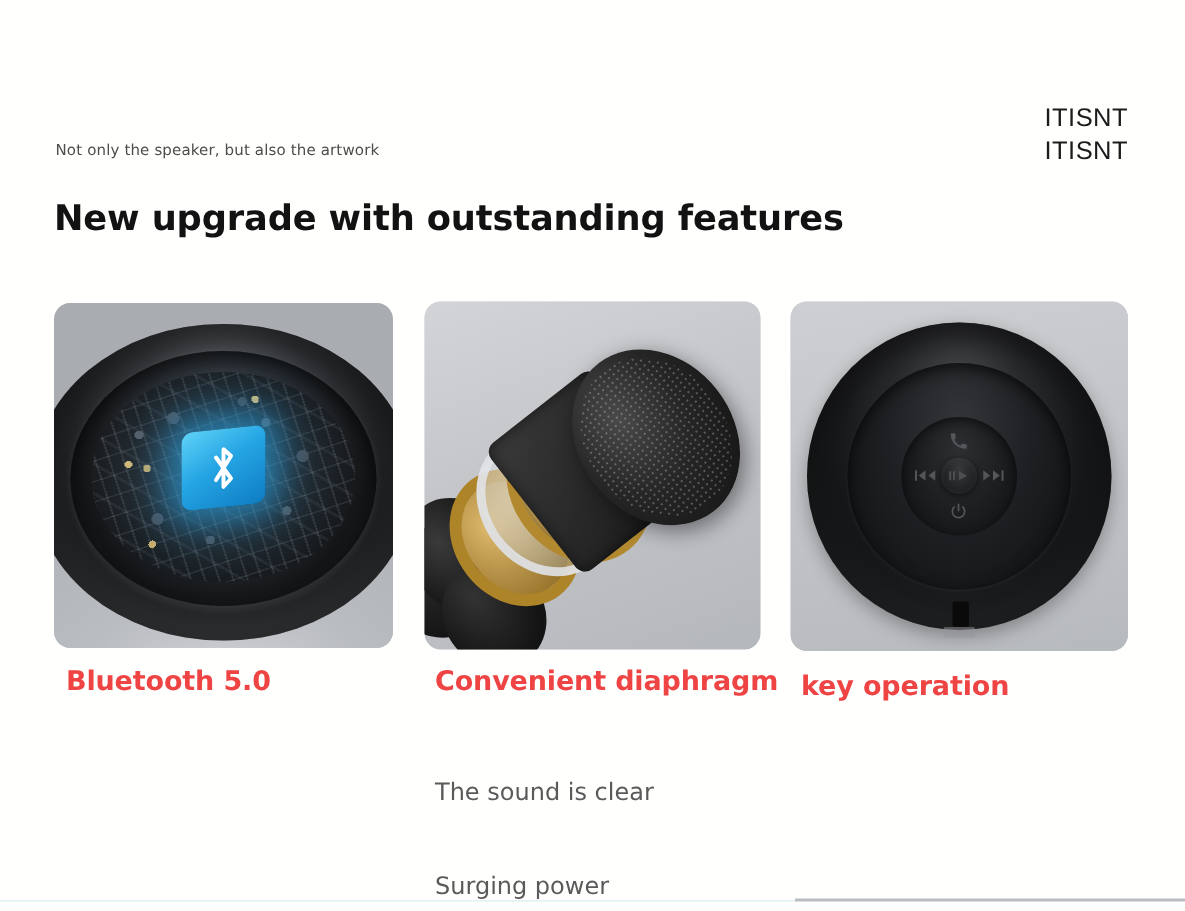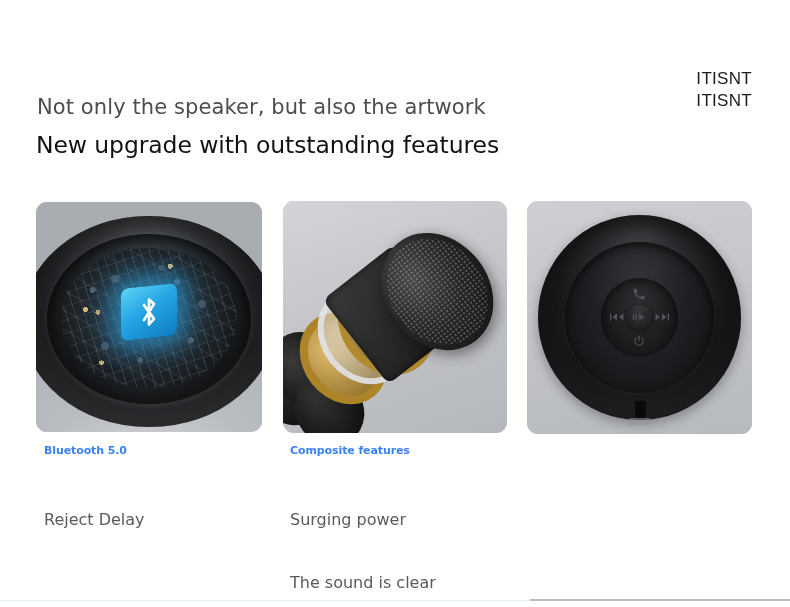--- a/index.html
+++ b/index.html
@@ -27,32 +27,32 @@
     color: #1c1c1c;
     letter-spacing: 0.3px;
     font-family: "Liberation Sans", sans-serif;
   }
   .brand div { display: block; }
 
   .subtitle {
     position: absolute;
     left: 37px;
     top: 95px;
-    font-size: 21px;
+    font-size: 10px;
     color: #4d4d4d;
     letter-spacing: 0.1px;
     white-space: nowrap;
   }
 
   .headline {
     position: absolute;
     left: 36px;
     top: 131px;
     font-size: 23.5px;
-    font-weight: normal;
+    font-weight: bold;
     color: #121212;
     letter-spacing: -0.1px;
     white-space: nowrap;
   }
 
   
   .cards {
     position: absolute;
     left: 0;
     top: 0;
@@ -287,23 +287,23 @@
     border-radius: 1px;
   }
 
   
   .caption { position: absolute; }
   .cap-1 { left: 44px;  top: 444px; }
   .cap-2 { left: 290px; top: 444px; }
   .cap-3 { left: 534px; top: 447px; }
 
   .cap-title {
-    font-size: 11px;
+    font-size: 18px;
     font-weight: bold;
-    color: #3b82f6;
+    color: #ef4444;
     letter-spacing: -0.1px;
     margin: 0 0 9px 0;
     white-space: nowrap;
   }
   .cap-body {
     font-size: 16px;
     color: #5a5a5a;
     line-height: 1.33;
     white-space: pre;
     margin: 0;
@@ -418,34 +418,34 @@
       <div class="p3-port"></div>
       <div class="p3-label"></div>
     </div>
   </div>
 
 </div>
 
 <div class="caption cap-1">
   <div class="cap-title">Bluetooth 5.0</div>
   <div class="cap-body">
-    <span class="ln">Reject Delay</span>
     
   </div>
 </div>
 
 <div class="caption cap-2">
-  <div class="cap-title">Composite features</div>
+  <div class="cap-title">Convenient diaphragm</div>
   <div class="cap-body">
+    <span class="ln">The sound is clear</span>
     <span class="ln">Surging power</span>
-    <span class="ln">The sound is clear</span>
     
   </div>
 </div>
 
 <div class="caption cap-3">
+  <div class="cap-title">key operation</div>
   <div class="cap-body">
     
   </div>
 </div>
 
 <div class="bottom-rule"></div>
 <div class="bottom-rule-2"></div>
 
 </body></html>

